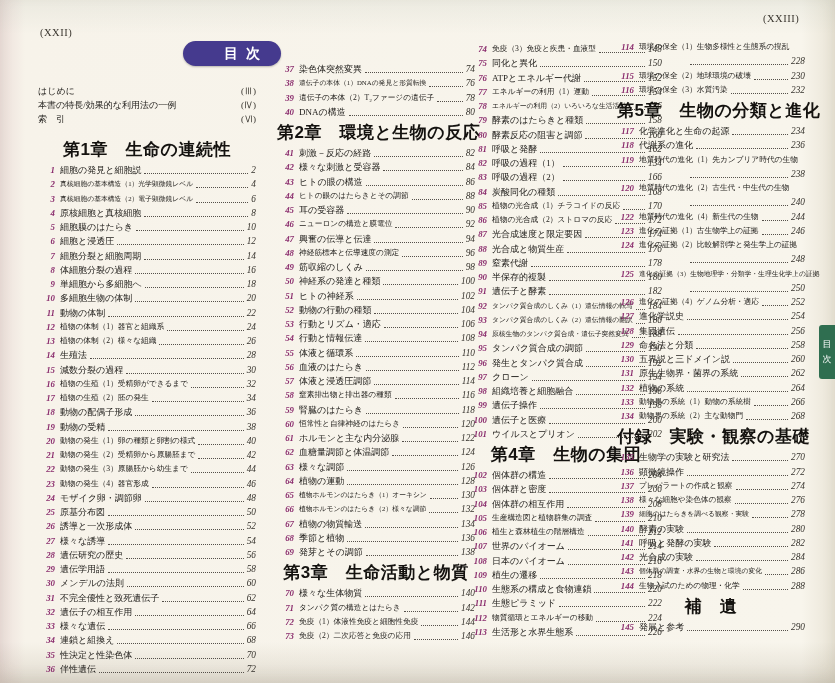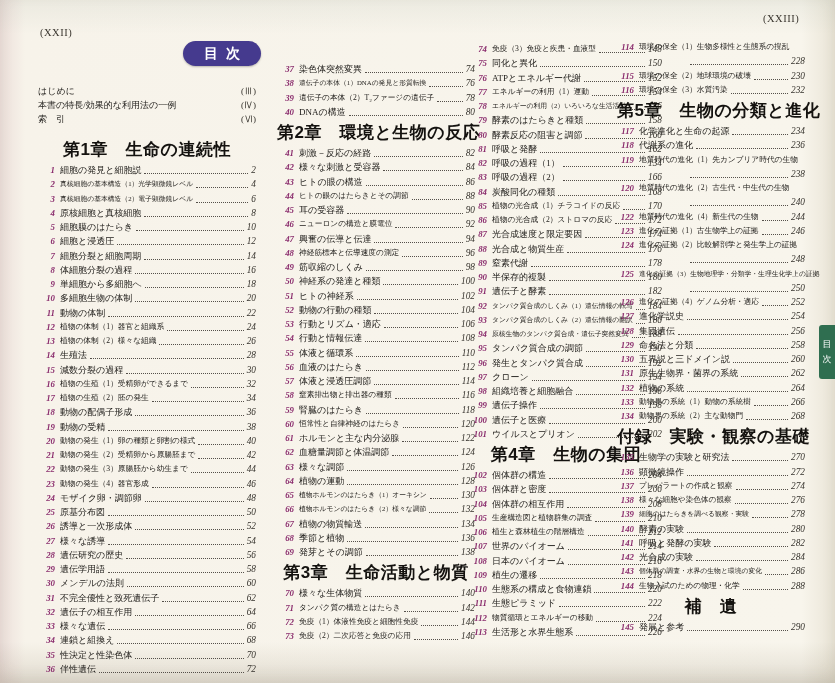--- a/index.html
+++ b/index.html
@@ -14,20 +14,21 @@
   }
   .folio{position:absolute;font-size:10.5px;color:#3a362f;letter-spacing:.5px;}
   .folio.left{left:40px;top:20px;margin-top:7px;}
   .folio.right{left:763px;top:13px;}
   .badge{
     position:absolute;left:183px;top:41px;width:78px;height:25px;border-radius:13px;
     background:var(--badge-bg,#453a8e);color:#fff;
     font-family:"Liberation Sans",sans-serif;font-weight:bold;font-size:14px;
     display:flex;align-items:center;justify-content:center;letter-spacing:8px;text-indent:8px;
     box-shadow:0 1px 2px rgba(0,0,0,.25);
+    padding-left:20px;
   }
   .side-tab{
     position:absolute;right:0;top:325px;width:16px;height:54px;
     background:var(--tab-bg,#2f6e50);color:#fff;border-radius:3px 0 0 3px;
     display:flex;flex-direction:column;align-items:center;justify-content:center;gap:6px;
     font-family:"Liberation Sans",sans-serif;font-size:9px;line-height:1;
   }
   .col{position:absolute;}
   #col1{left:38px;top:84px;width:218px;}
   #col2{left:277px;top:62px;width:198px;}

